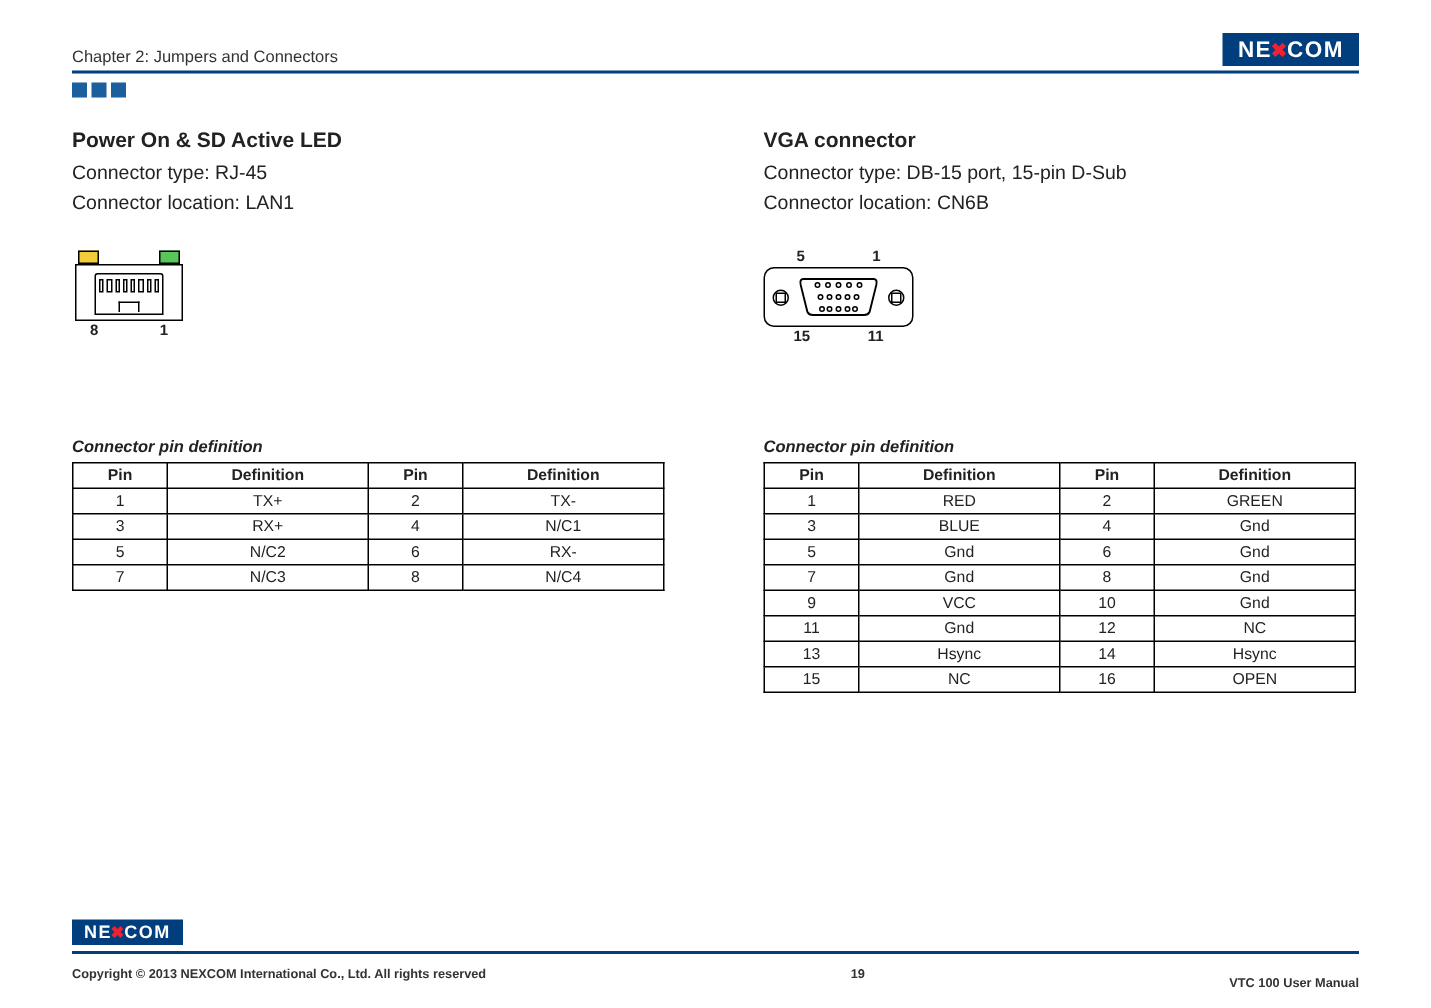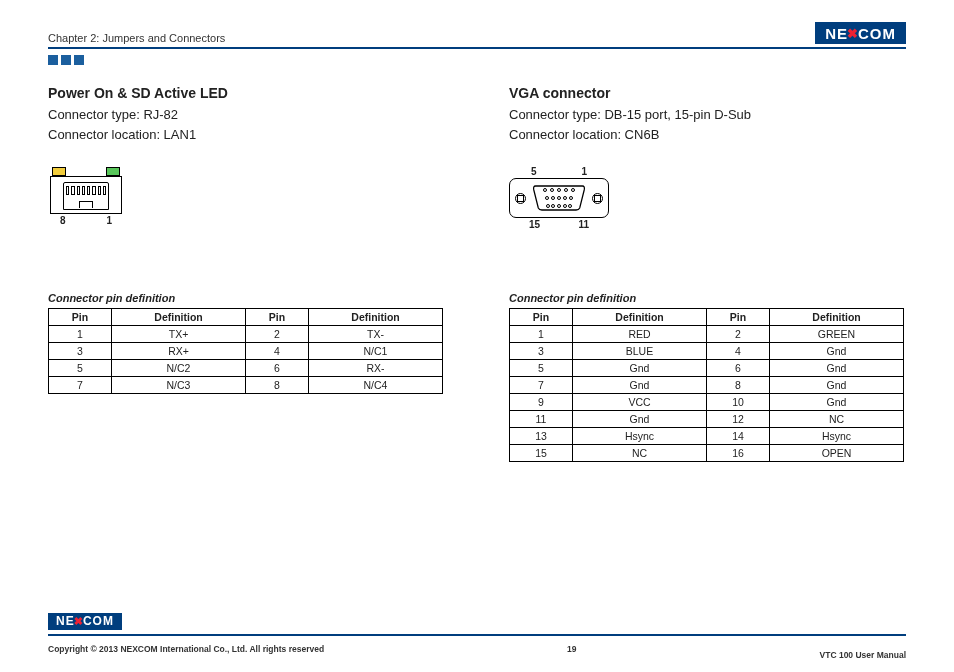--- a/index.html
+++ b/index.html
@@ -192,21 +192,21 @@
     <span></span>
       <span></span>
       <span></span>
   </div>
 
   <div class="content">
 
     <div class="col">
       <div class="sec-title">Power On &amp; SD Active LED</div>
       <div class="desc">
-        <div>Connector type: RJ-82</div>
+        <div>Connector type: RJ-45</div>
         <div>Connector location: LAN1</div>
       </div>
 
       <div class="conn-img-area">
         <div class="rj45-wrap">
           <div class="rj45">
             <div class="led l"></div>
             <div class="led r"></div>
             <div class="rj45-body"></div>
             <div class="rj45-port"></div>

